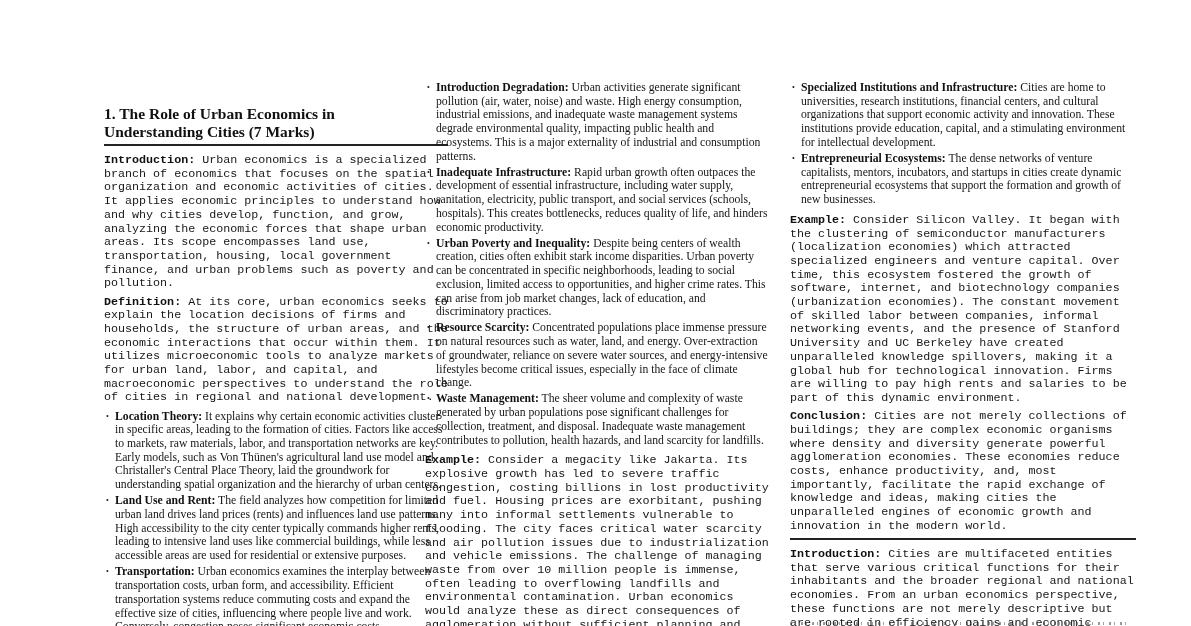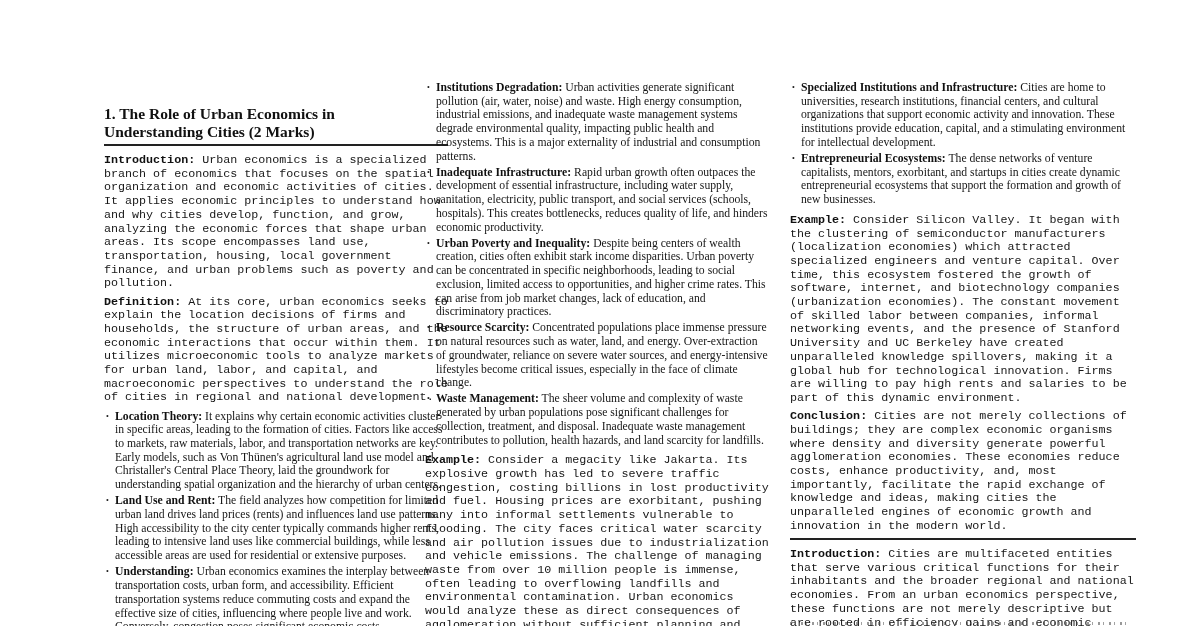--- a/index.html
+++ b/index.html
@@ -77,54 +77,54 @@
   }
 </style>
 </head>
 <body>
 
 <div class="page">
 
   <div class="col col1">
     <h2>
       <span class="hl">1. The Role of Urban Economics in</span>
-      <span class="hl">Understanding Cities (2 Marks)</span>
+      <span class="hl">Understanding Cities (7 Marks)</span>
     </h2>
     <div class="rule"></div>
 
     <p><b>Introduction:</b><span> Urban economics is a specialized branch of economics that focuses on the spatial organization and economic activities of cities. It applies economic principles to understand how and why cities develop, function, and grow, analyzing the economic forces that shape urban areas. Its scope encompasses land use, transportation, housing, local government finance, and urban problems such as poverty and pollution.</span></p>
 
     <p><b>Definition:</b><span> At its core, urban economics seeks to explain the location decisions of firms and households, the structure of urban areas, and the economic interactions that occur within them. It utilizes microeconomic tools to analyze markets for urban land, labor, and capital, and macroeconomic perspectives to understand the role of cities in regional and national development.</span></p>
 
 
     <ul>
       <li><span class="blt">•</span><b>Location Theory:</b><span> It explains why certain economic activities cluster in specific areas, leading to the formation of cities. Factors like access to markets, raw materials, labor, and transportation networks are key. Early models, such as Von Thünen's agricultural land use model and Christaller's Central Place Theory, laid the groundwork for understanding spatial organization and the hierarchy of urban centers.</span></li>
       <li><span class="blt">•</span><b>Land Use and Rent:</b><span> The field analyzes how competition for limited urban land drives land prices (rents) and influences land use patterns. High accessibility to the city center typically commands higher rents, leading to intensive land uses like commercial buildings, while less accessible areas are used for residential or extensive purposes.</span></li>
-      <li><span class="blt">•</span><b>Understanding:</b><span> Urban economics examines the interplay between transportation costs, urban form, and accessibility. Efficient transportation systems reduce commuting costs and expand the effective size of cities, influencing where people live and work. Conversely, congestion poses significant economic costs.</span></li>
+      <li><span class="blt">•</span><b>Transportation:</b><span> Urban economics examines the interplay between transportation costs, urban form, and accessibility. Efficient transportation systems reduce commuting costs and expand the effective size of cities, influencing where people live and work. Conversely, congestion poses significant economic costs.</span></li>
     </ul>
   </div>
 
   <div class="col col2">
     <ul>
-      <li><span class="blt">•</span><b>Institutions Degradation:</b><span> Urban activities generate significant pollution (air, water, noise) and waste. High energy consumption, industrial emissions, and inadequate waste management systems degrade environmental quality, impacting public health and ecosystems. This is a major externality of industrial and consumption patterns.</span></li>
+      <li><span class="blt">•</span><b>Introduction Degradation:</b><span> Urban activities generate significant pollution (air, water, noise) and waste. High energy consumption, industrial emissions, and inadequate waste management systems degrade environmental quality, impacting public health and ecosystems. This is a major externality of industrial and consumption patterns.</span></li>
       <li><span class="blt">•</span><b>Inadequate Infrastructure:</b><span> Rapid urban growth often outpaces the development of essential infrastructure, including water supply, sanitation, electricity, public transport, and social services (schools, hospitals). This creates bottlenecks, reduces quality of life, and hinders economic productivity.</span></li>
       <li><span class="blt">•</span><b>Urban Poverty and Inequality:</b><span> Despite being centers of wealth creation, cities often exhibit stark income disparities. Urban poverty can be concentrated in specific neighborhoods, leading to social exclusion, limited access to opportunities, and higher crime rates. This can arise from job market changes, lack of education, and discriminatory practices.</span></li>
       <li><span class="blt">•</span><b>Resource Scarcity:</b><span> Concentrated populations place immense pressure on natural resources such as water, land, and energy. Over-extraction of groundwater, reliance on severe water sources, and energy-intensive lifestyles become critical issues, especially in the face of climate change.</span></li>
       <li><span class="blt">•</span><b>Waste Management:</b><span> The sheer volume and complexity of waste generated by urban populations pose significant challenges for collection, treatment, and disposal. Inadequate waste management contributes to pollution, health hazards, and land scarcity for landfills.</span></li>
     </ul>
 
     <p><b>Example:</b><span> Consider a megacity like Jakarta. Its explosive growth has led to severe traffic congestion, costing billions in lost productivity and fuel. Housing prices are exorbitant, pushing many into informal settlements vulnerable to flooding. The city faces critical water scarcity and air pollution issues due to industrialization and vehicle emissions. The challenge of managing waste from over 10 million people is immense, often leading to overflowing landfills and environmental contamination. Urban economics would analyze these as direct consequences of agglomeration without sufficient planning and investment in public goods and environmental regulations.</span></p>
 
     <p><b>Conclusion:</b><span> The challenges faced by cities are multifaceted and</span></p>
   </div>
 
   <div class="col col3">
     <ul>
       <li><span class="blt">•</span><b>Specialized Institutions and Infrastructure:</b><span> Cities are home to universities, research institutions, financial centers, and cultural organizations that support economic activity and innovation. These institutions provide education, capital, and a stimulating environment for intellectual development.</span></li>
-      <li><span class="blt">•</span><b>Entrepreneurial Ecosystems:</b><span> The dense networks of venture capitalists, mentors, exorbitant, and startups in cities create dynamic entrepreneurial ecosystems that support the formation and growth of new businesses.</span></li>
+      <li><span class="blt">•</span><b>Entrepreneurial Ecosystems:</b><span> The dense networks of venture capitalists, mentors, incubators, and startups in cities create dynamic entrepreneurial ecosystems that support the formation and growth of new businesses.</span></li>
     </ul>
 
     <p><b>Example:</b><span> Consider Silicon Valley. It began with the clustering of semiconductor manufacturers (localization economies) which attracted specialized engineers and venture capital. Over time, this ecosystem fostered the growth of software, internet, and biotechnology companies (urbanization economies). The constant movement of skilled labor between companies, informal networking events, and the presence of Stanford University and UC Berkeley have created unparalleled knowledge spillovers, making it a global hub for technological innovation. Firms are willing to pay high rents and salaries to be part of this dynamic environment.</span></p>
 
     <p><b>Conclusion:</b><span> Cities are not merely collections of buildings; they are complex economic organisms where density and diversity generate powerful agglomeration economies. These economies reduce costs, enhance productivity, and, most importantly, facilitate the rapid exchange of knowledge and ideas, making cities the unparalleled engines of economic growth and innovation in the modern world.</span></p>
 
     <h2 class="h2-later">
     </h2>
     <div class="rule"></div>
 

